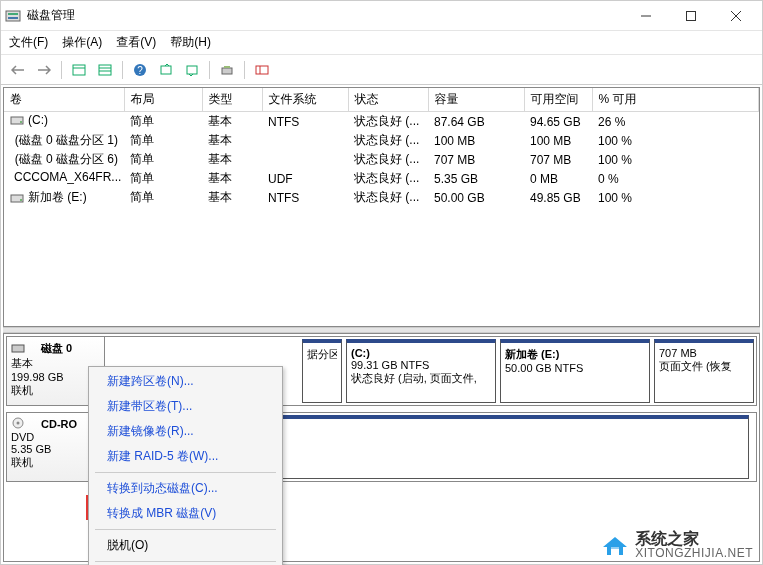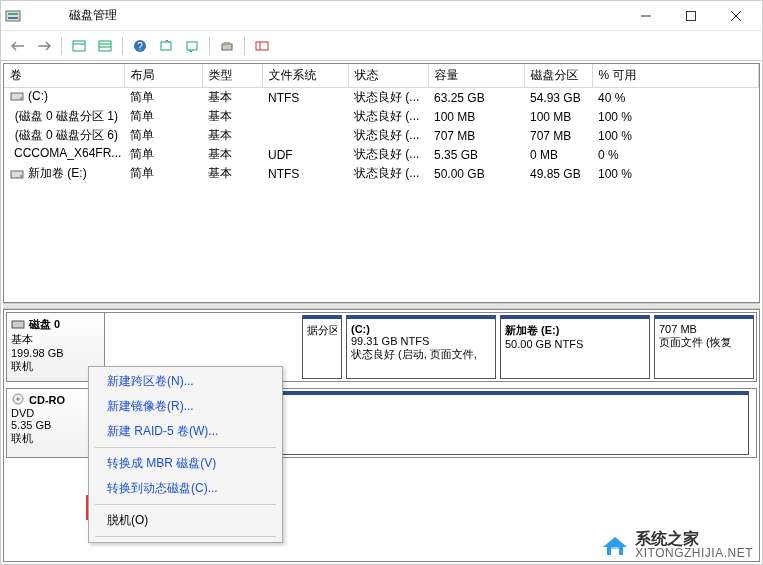--- a/index.html
+++ b/index.html
@@ -1,41 +1,41 @@
 <!DOCTYPE html>
 <html><head>
 <meta charset="utf-8">
 <style>
 * { box-sizing: border-box; margin: 0; padding: 0; }
 body { font-family: "Microsoft YaHei", "Segoe UI", sans-serif; font-size: 12px; background: #fff; width: 763px; height: 565px; overflow: hidden; position: relative; }
 .window { border: 1px solid #ccc; width: 763px; height: 565px; display: flex; flex-direction: column; background: #fff; }
 .titlebar { height: 30px; display: flex; align-items: center; padding: 0 4px; border-bottom: 1px solid #e5e5e5; }
 .titlebar .icon { width: 16px; height: 16px; margin-right: 6px; }
-.titlebar .title { flex: 1; font-size: 12px; margin-left: 42px; }
+.titlebar .title { flex: 1; font-size: 12px; }
 .titlebar .winbtns { display: flex; }
 .titlebar .winbtn { width: 45px; height: 28px; display: flex; align-items: center; justify-content: center; cursor: default; }
 .menubar { height: 24px; display: flex; align-items: center; padding: 0 8px; gap: 14px; border-bottom: 1px solid #e5e5e5; }
 .menubar .menuitem { font-size: 12px; cursor: default; }
 .toolbar { height: 30px; display: flex; align-items: center; padding: 0 6px; gap: 4px; border-bottom: 1px solid #ccc; }
 .toolbar .tbtn { width: 22px; height: 22px; display: flex; align-items: center; justify-content: center; border: 1px solid transparent; }
 .toolbar .sep { width: 1px; height: 18px; background: #ccc; margin: 0 2px; }
 .content { flex: 1; display: flex; flex-direction: column; padding: 2px; overflow: hidden; }
 .grid { border: 1px solid #888; overflow: hidden; }
 .grid table { width: 100%; border-collapse: collapse; table-layout: fixed; }
 .grid th { text-align: left; font-weight: normal; padding: 3px 6px; border-right: 1px solid #d8d8d8; border-bottom: 1px solid #d8d8d8; background: #fff; font-size: 12px; white-space: nowrap; overflow: hidden; }
 .grid td { padding: 1px 6px; font-size: 12px; white-space: nowrap; overflow: hidden; }
 .grid td.vol { display: flex; align-items: center; gap: 4px; }
 .volicon { width: 14px; height: 12px; display: inline-block; }
 .gridarea { flex: 0 0 240px; }
 .gridfill { height: 100%; }
 .splitter { height: 6px; background: #e5e5e5; border-top: 1px solid #ccc; border-bottom: 1px solid #ccc; cursor: row-resize; }
 .graph { flex: 1; border: 1px solid #888; overflow: hidden; padding: 2px; }
 .diskrow { display: flex; margin-bottom: 6px; min-height: 70px; border: 1px solid #888; }
 .diskhead { width: 100px; border-right: 1px solid #888; padding: 4px; font-size: 11px; display: flex; flex-direction: column; background: linear-gradient(#fff,#f0f0f0); }
-.diskhead .name { font-weight: bold; display: flex; align-items: center; gap: 4px; }
+.diskhead .name { font-weight: bold; display: flex; align-items: center; gap: 16px; }
 .diskhead .type, .diskhead .size, .diskhead .status { font-size: 11px; }
 .diskparts { flex: 1; display: flex; position: relative; background: #fff; }
 .partition { border: 1px solid #555; margin: 2px; padding: 4px; font-size: 11px; overflow: hidden; }
 .partition .ptitle { font-weight: bold; white-space: nowrap; }
 .partition .psize { white-space: nowrap; }
 .partition .pstatus { white-space: nowrap; overflow: hidden; }
 .p-primary { border-top: 4px solid #2d4a8b; }
 .contextmenu { position: absolute; left: 88px; top: 366px; width: 195px; background: #f5f5f5; border: 1px solid #aaa; box-shadow: 2px 2px 4px rgba(0,0,0,0.2); z-index: 100; font-size: 12px; padding: 2px 0; }
 .contextmenu .cmitem { padding: 4px 18px; white-space: nowrap; }
 .contextmenu .cmitem.disabled { color: #1d4ed8; }
@@ -75,20 +75,26 @@
         </div>
       <div class="winbtn">
           <svg width="10" height="10" viewBox="0 0 10 10">
             <line x1="0" y1="0" x2="10" y2="10" stroke="#333"></line>
             <line x1="10" y1="0" x2="0" y2="10" stroke="#333"></line>
           </svg>
         </div>
     </div>
   </div>
 
+  <div class="menubar">
+    <span class="menuitem">文件(F)</span>
+    <span class="menuitem">操作(A)</span>
+    <span class="menuitem">查看(V)</span>
+    <span class="menuitem">帮助(H)</span>
+  </div>
 
   <div class="toolbar">
     <div class="tbtn">
         <svg width="14" height="14" viewBox="0 0 14 14">
           <path d="M5 3 L1 7 L5 11 M1 7 H13" fill="none" stroke="#888" stroke-width="1.5"></path>
         </svg>
       </div>
     <div class="tbtn">
         <svg width="14" height="14" viewBox="0 0 14 14">
           <path d="M9 3 L13 7 L9 11 M13 7 H1" fill="none" stroke="#888" stroke-width="1.5"></path>
@@ -159,40 +165,40 @@
               <col>
           </colgroup>
           <thead>
             <tr>
               <th>卷</th>
               <th>布局</th>
               <th>类型</th>
               <th>文件系统</th>
               <th>状态</th>
               <th>容量</th>
-              <th>磁盘分区</th>
+              <th>可用空间</th>
               <th>% 可用</th>
             </tr>
           </thead>
           <tbody id="gridbody">
               <tr>
     <td class="vol">
                   <span class="volicon"><svg viewBox="0 0 14 12">
                       <rect x="1" y="3" width="12" height="7" fill="#ddd" stroke="#666"></rect>
                       <circle cx="11" cy="8" r="1" fill="#5a5"></circle>
                     </svg></span>
                   <span>(C:)</span>
                 </td>
     <td>简单</td>
     <td>基本</td>
     <td>NTFS</td>
     <td>状态良好 (...</td>
-    <td>63.25 GB</td>
-    <td>54.93 GB</td>
-    <td>40 %</td>
+    <td>87.64 GB</td>
+    <td>94.65 GB</td>
+    <td>26 %</td>
               </tr>
               <tr>
     <td class="vol">
                   <span class="volicon"><svg viewBox="0 0 14 12">
                       <rect x="1" y="3" width="12" height="7" fill="#ddd" stroke="#666"></rect>
                       <circle cx="11" cy="8" r="1" fill="#5a5"></circle>
                     </svg></span>
                   <span>(磁盘 0 磁盘分区 1)</span>
                 </td>
     <td>简单</td>
@@ -314,25 +320,26 @@
             </div>
           </div>
         </div>
       </div>
 
   </div>
 </div>
 
 <div class="contextmenu" id="ctx">
     <div class="cmitem disabled">新建跨区卷(N)...</div>
+    <div class="cmitem disabled">新建带区卷(T)...</div>
     <div class="cmitem disabled">新建镜像卷(R)...</div>
     <div class="cmitem disabled">新建 RAID-5 卷(W)...</div>
     <div class="cmsep"></div>
+    <div class="cmitem disabled">转换到动态磁盘(C)...</div>
     <div class="cmitem disabled">转换成 MBR 磁盘(V)</div>
-    <div class="cmitem disabled">转换到动态磁盘(C)...</div>
     <div class="cmsep"></div>
     <div class="cmitem">脱机(O)</div>
     <div class="cmsep"></div>
   </div>
 <div class="redbox redbox1"></div>
 
 <div class="watermark">
   <span class="wlogo">
     <svg viewBox="0 0 28 24">
         <path d="M2 14 L14 4 L26 14 L22 14 L22 22 L6 22 L6 14 Z" fill="#2aa0e8"></path>

